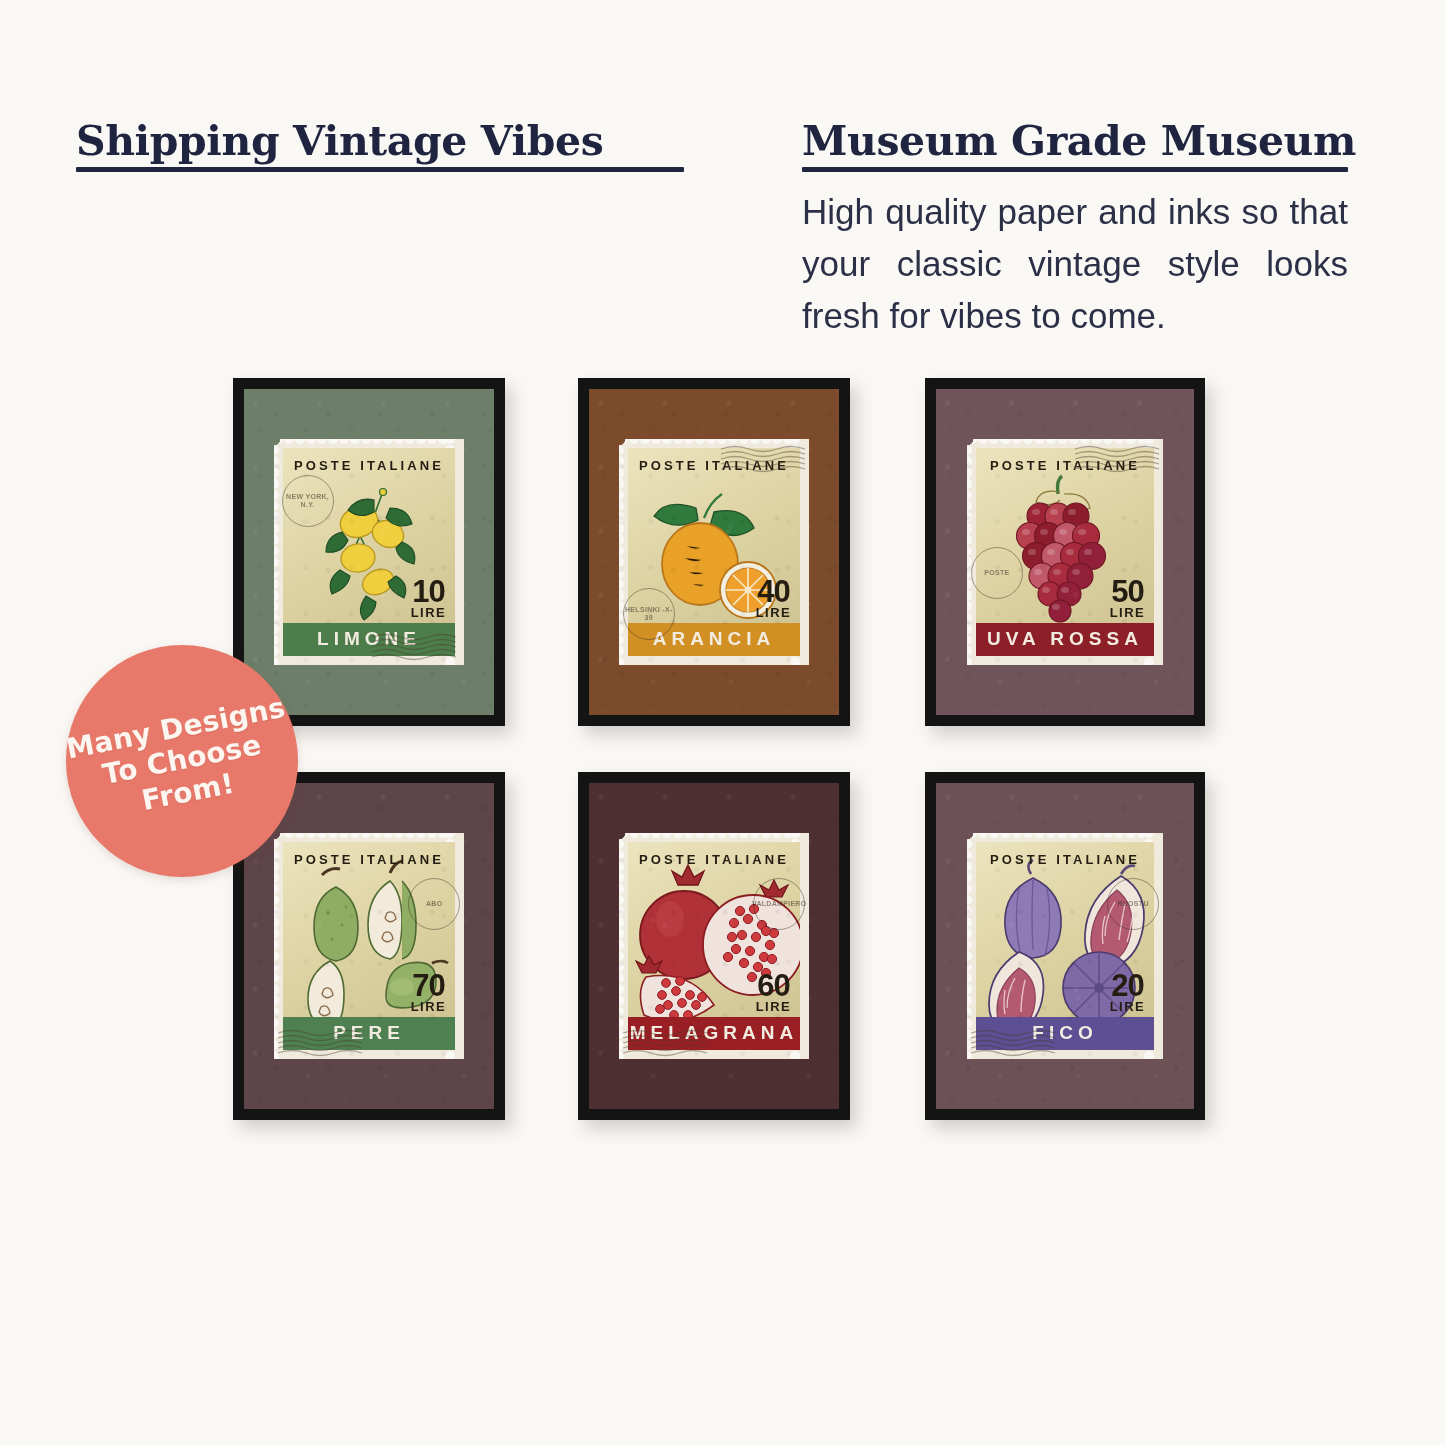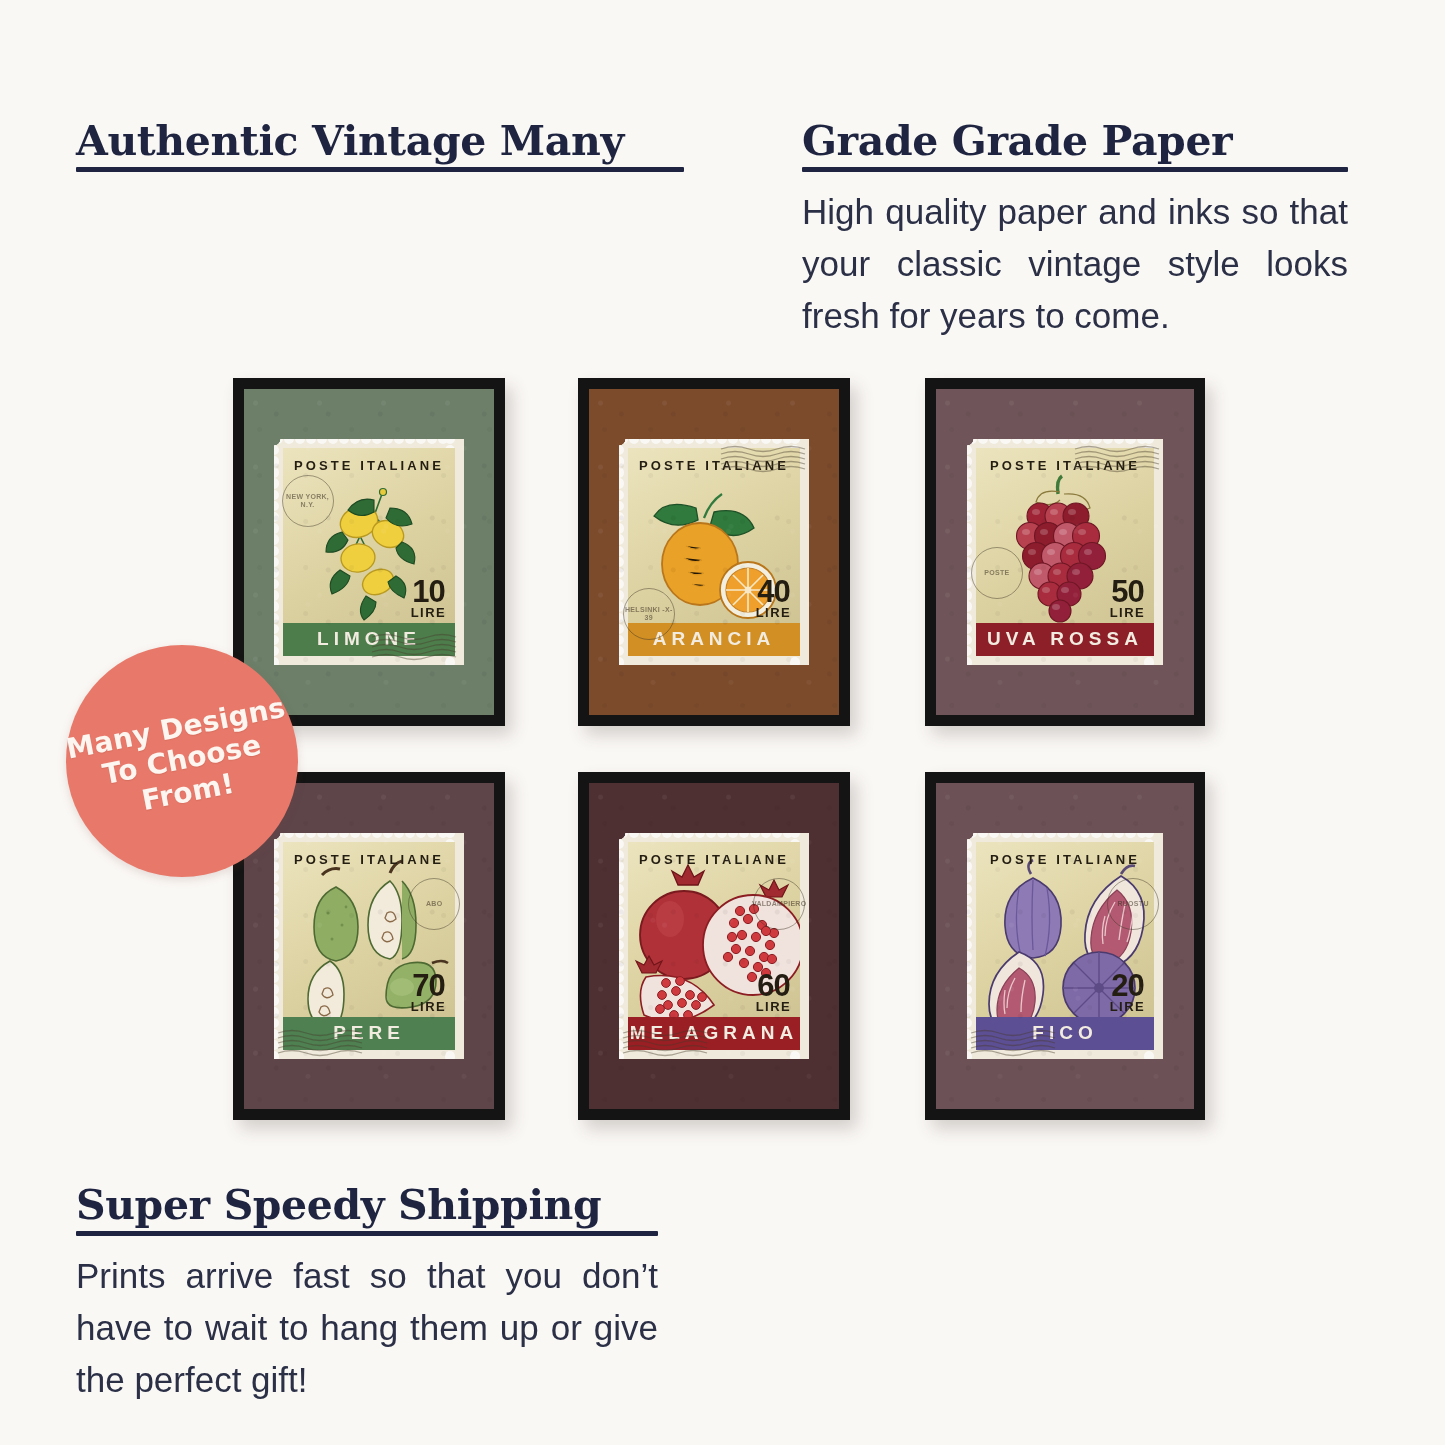--- a/index.html
+++ b/index.html
@@ -164,35 +164,30 @@
     letter-spacing:.2px;
     text-shadow:0 1px 1px rgba(150,70,55,.22);
   }
 </style>
 </head>
 <body>
 
 <div class="page">
 
   <div class="feature" id="feat-tl">
-    <h2>Authentic Vintage Many</h2>
+    <h2>Shipping Vintage Vibes</h2>
     <div class="rule"></div>
   </div>
 
   <div class="feature" id="feat-tr">
-    <h2>Grade Grade Paper</h2>
+    <h2>Museum Grade Museum</h2>
     <div class="rule"></div>
-    <p>High quality paper and inks so that your classic vintage style looks fresh for years to come.</p>
+    <p>High quality paper and inks so that your classic vintage style looks fresh for vibes to come.</p>
   </div>
 
-  <div class="feature" id="feat-bl">
-    <h2>Super Speedy Shipping</h2>
-    <div class="rule"></div>
-    <p>Prints arrive fast so that you don’t have to wait to hang them up or give the perfect gift!</p>
-  </div>
 
 
   <div class="grid" id="poster-grid">
       <div class="frame" style="left: 233px; top: 378px; width: 272px; height: 348px; background: rgb(20, 20, 20);">
         <div class="mat" style="background:#6d7f69;">
           <div class="stamp" style="width:190px;">
             <div class="perf">
               <span style="left:-5.2px;top:1.7999999999999998px;width:10.4px;height:10.4px;"></span>
               <span style="left:-5.2px;top:258.8px;width:10.4px;height:10.4px;"></span>
               <span style="left:5.8px;top:1.7999999999999998px;width:10.4px;height:10.4px;"></span>

